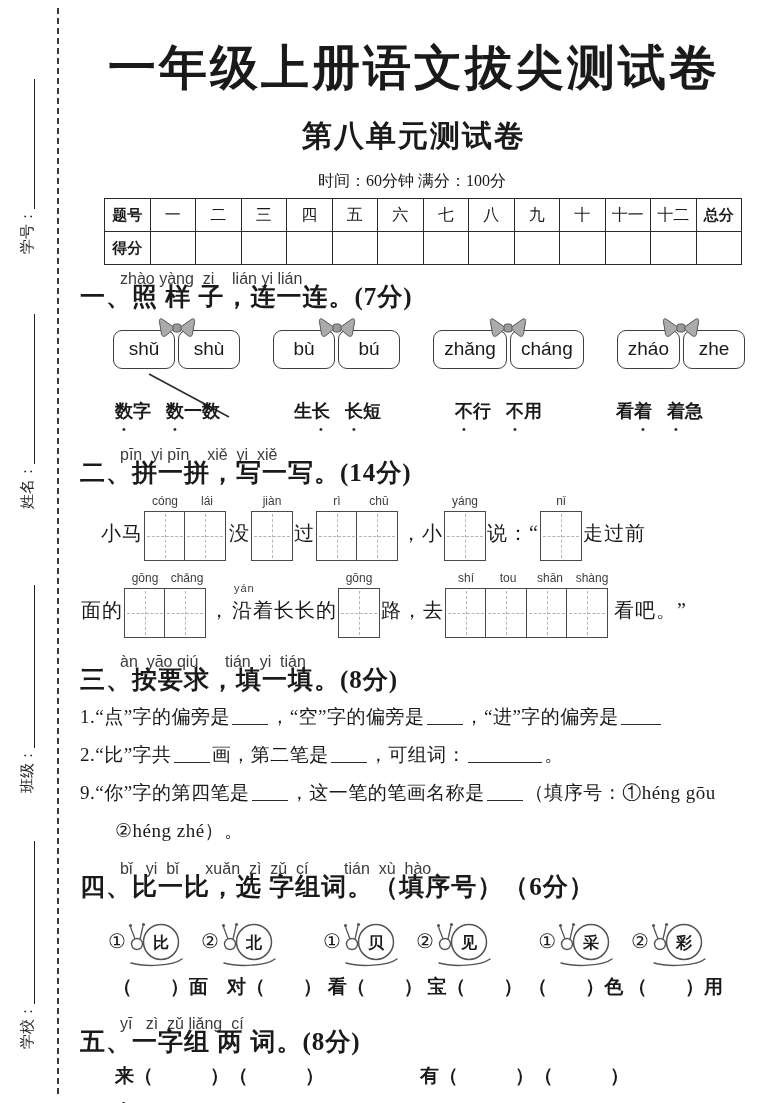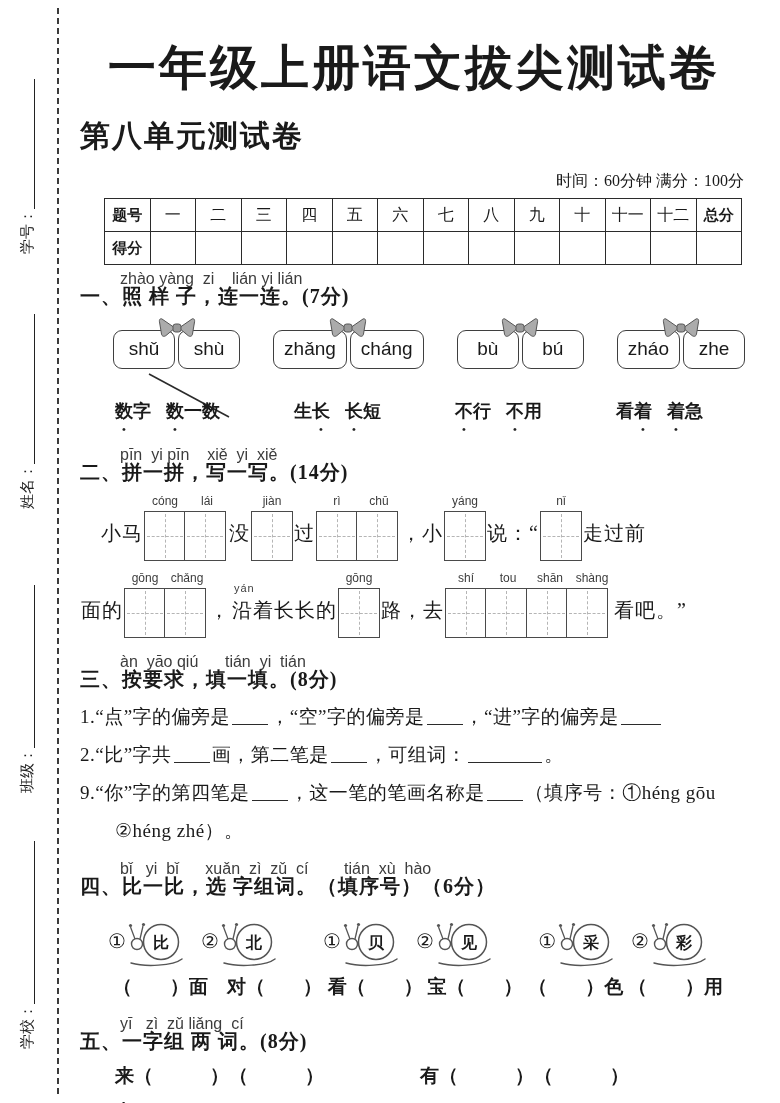--- a/index.html
+++ b/index.html
@@ -6,30 +6,30 @@
   .page{position:relative;width:780px;height:1103px;background:#ffffff;overflow:hidden;
         font-family:"Liberation Serif",serif;color:#1a1a1a;}
   
   .dash-sep{position:absolute;left:57px;top:8px;height:1086px;border-left:2px dashed #3a3a3a;}
   .mfield{position:absolute;left:18px;transform:rotate(-90deg);transform-origin:0 0;
           white-space:nowrap;font-size:15px;color:#222;}
   .mfield .mblank{display:inline-block;height:15px;border-bottom:1.6px solid #222;vertical-align:-3px;}
   
   .content{position:absolute;left:80px;top:0;width:668px;}
   .title{margin-top:36px;text-align:center;font-size:48px;font-weight:bold;letter-spacing:3px;}
-  .subtitle{margin-top:16px;text-align:left;font-size:30px;font-weight:bold;letter-spacing:2px;}
-  .meta{margin-top:14px;text-align:right;font-size:16px;padding-right:4px;}
+  .subtitle{margin-top:16px;text-align:center;font-size:30px;font-weight:bold;letter-spacing:2px;}
+  .meta{margin-top:14px;text-align:center;font-size:16px;padding-right:4px;}
   
   table.score{border-collapse:collapse;table-layout:fixed;width:638px;margin:6px 0 0 24px;padding-left:28px;}
   table.score td{border:1.6px solid #2b2b2b;text-align:center;font-size:16px;height:32px;padding:0;}
   table.score td.hd{font-weight:bold;font-size:15px;}
   
   .sec{margin-left:0;}
   .pinyin{font-family:"Liberation Sans",sans-serif;font-size:16px;color:#3c3c3c;white-space:pre;line-height:12px;}
-  .sec-title{font-size:20px;font-weight:bold;letter-spacing:1px;line-height:23px;}
+  .sec-title{font-size:25px;font-weight:bold;letter-spacing:1px;line-height:23px;}
   
   .cards-row{position:relative;display:flex;justify-content:space-between;width:632px;margin:22px 0 0 33px;}
   .pair{position:relative;display:flex;gap:3px;}
   .bow{position:absolute;top:-13px;left:50%;transform:translateX(-50%);}
   .card{min-width:40px;padding:7px 10px 8px;border:1.6px solid #3f3f3f;border-radius:9px;
         font-family:"Liberation Sans",sans-serif;font-size:19px;text-align:center;background:#fff;}
   .example-line{position:absolute;left:28px;top:42px;pointer-events:none;}
   
   .words-row{display:flex;justify-content:space-between;width:588px;margin:30px 0 0 35px;
              font-size:18px;font-weight:bold;}
@@ -141,31 +141,31 @@
             </svg>
             <div class="card">shǔ</div>
             <div class="card">shù</div>
           </div>
           <div class="pair">
             <svg width="38" height="22" viewBox="0 0 38 22" class="bow">
               <path d="M17,11 L4,2 C2,1 1,3 1.5,5 L3.5,17 C4,19.5 6,20 8,18.5 Z" fill="#ababab" stroke="#555" stroke-width="1"></path>
               <path d="M21,11 L34,2 C36,1 37,3 36.5,5 L34.5,17 C34,19.5 32,20 30,18.5 Z" fill="#ababab" stroke="#555" stroke-width="1"></path>
               <rect x="15" y="7" width="8" height="8" rx="2.5" fill="#9a9a9a" stroke="#555" stroke-width="1"></rect>
             </svg>
-            <div class="card">zhǎng</div>
-            <div class="card">cháng</div>
+            <div class="card">bù</div>
+            <div class="card">bú</div>
           </div>
           <div class="pair">
             <svg width="38" height="22" viewBox="0 0 38 22" class="bow">
               <path d="M17,11 L4,2 C2,1 1,3 1.5,5 L3.5,17 C4,19.5 6,20 8,18.5 Z" fill="#ababab" stroke="#555" stroke-width="1"></path>
               <path d="M21,11 L34,2 C36,1 37,3 36.5,5 L34.5,17 C34,19.5 32,20 30,18.5 Z" fill="#ababab" stroke="#555" stroke-width="1"></path>
               <rect x="15" y="7" width="8" height="8" rx="2.5" fill="#9a9a9a" stroke="#555" stroke-width="1"></rect>
             </svg>
-            <div class="card">bù</div>
-            <div class="card">bú</div>
+            <div class="card">zhǎng</div>
+            <div class="card">cháng</div>
           </div>
           <div class="pair">
             <svg width="38" height="22" viewBox="0 0 38 22" class="bow">
               <path d="M17,11 L4,2 C2,1 1,3 1.5,5 L3.5,17 C4,19.5 6,20 8,18.5 Z" fill="#ababab" stroke="#555" stroke-width="1"></path>
               <path d="M21,11 L34,2 C36,1 37,3 36.5,5 L34.5,17 C34,19.5 32,20 30,18.5 Z" fill="#ababab" stroke="#555" stroke-width="1"></path>
               <rect x="15" y="7" width="8" height="8" rx="2.5" fill="#9a9a9a" stroke="#555" stroke-width="1"></rect>
             </svg>
             <div class="card">zháo</div>
             <div class="card">zhe</div>
           </div>

